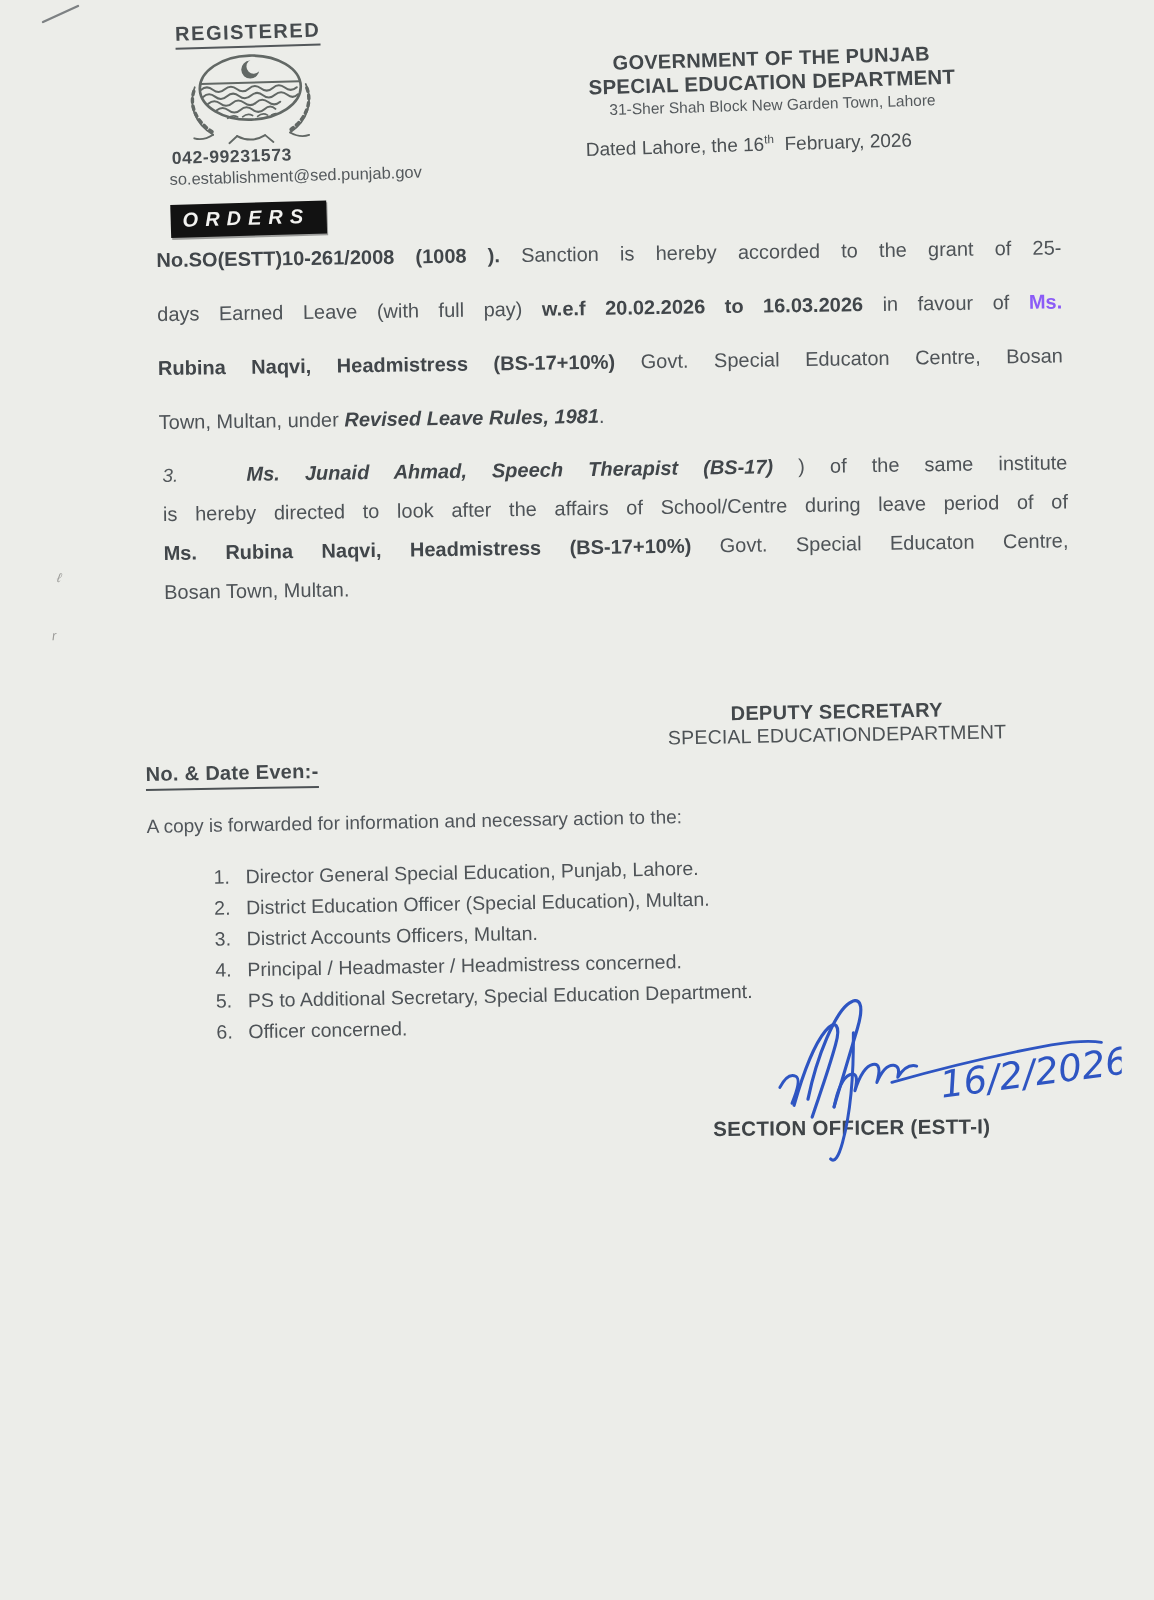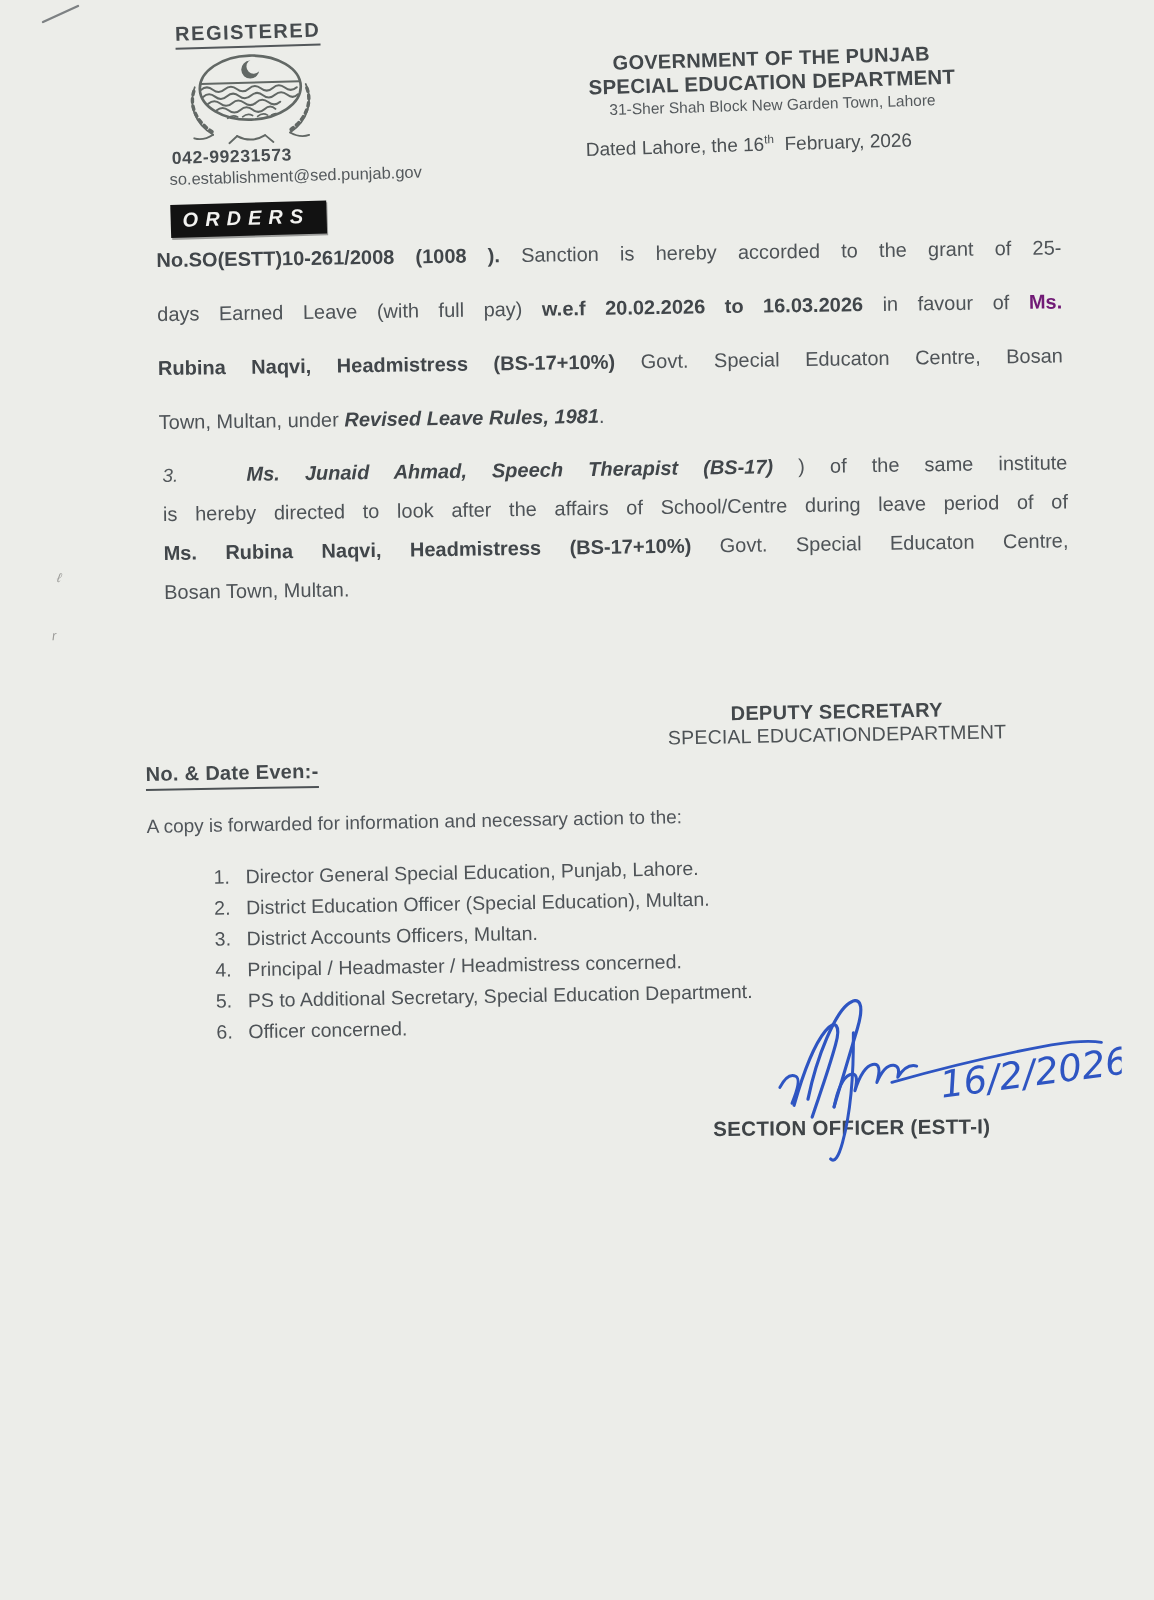--- a/index.html
+++ b/index.html
@@ -124,21 +124,21 @@
     </div>
 
     <div class="abs dated"><span>Dated Lahore, the 16</span><sup>th</sup><span>&nbsp; February, 2026</span></div>
 
     <div class="abs orders">ORDERS</div>
   </div>
 
   <div class="g g-body">
     <div class="abs para p1">
       <div class="jline"><span style="font-weight: 700; color: rgb(65, 70, 74);">No.SO(ESTT)10-261/2008 (1008 ).</span><span> Sanction is hereby accorded to the grant of 25-</span></div>
-      <div class="jline"><span>days Earned Leave (with full pay) </span><span style="font-weight: 700; color: rgb(65, 70, 74);">w.e.f 20.02.2026 to 16.03.2026</span><span> in favour of </span><span style="font-weight: 700; color: #701a75;">Ms.</span></div>
+      <div class="jline"><span>days Earned Leave (with full pay) </span><span style="font-weight: 700; color: rgb(65, 70, 74);">w.e.f 20.02.2026 to 16.03.2026</span><span> in favour of </span><span style="font-weight: 700; color: #8b5cf6;">Ms.</span></div>
       <div class="jline"><span style="font-weight: 700; color: rgb(65, 70, 74);">Rubina Naqvi, Headmistress (BS-17+10%)</span><span> Govt. Special Educaton Centre, Bosan</span></div>
       <div class="jline last"><span>Town, Multan, under </span><span style="font-weight: 700; font-style: italic; color: rgb(65, 70, 74);">Revised Leave Rules, 1981</span><span>.</span></div>
     </div>
 
     <span class="abs p3-num">3.</span>
     <div class="abs para p3">
       <div class="jline indent"><span style="font-weight: 700; font-style: italic; color: rgb(65, 70, 74);">Ms. Junaid Ahmad, Speech Therapist (BS-17)</span><span> ) of the same institute</span></div>
       <div class="jline"><span>is hereby directed to look after the affairs of School/Centre during leave period of of</span></div>
       <div class="jline"><span style="font-weight: 700; color: rgb(65, 70, 74);">Ms. Rubina Naqvi, Headmistress (BS-17+10%)</span><span> Govt. Special Educaton Centre,</span></div>
       <div class="jline last"><span>Bosan Town, Multan.</span></div>

